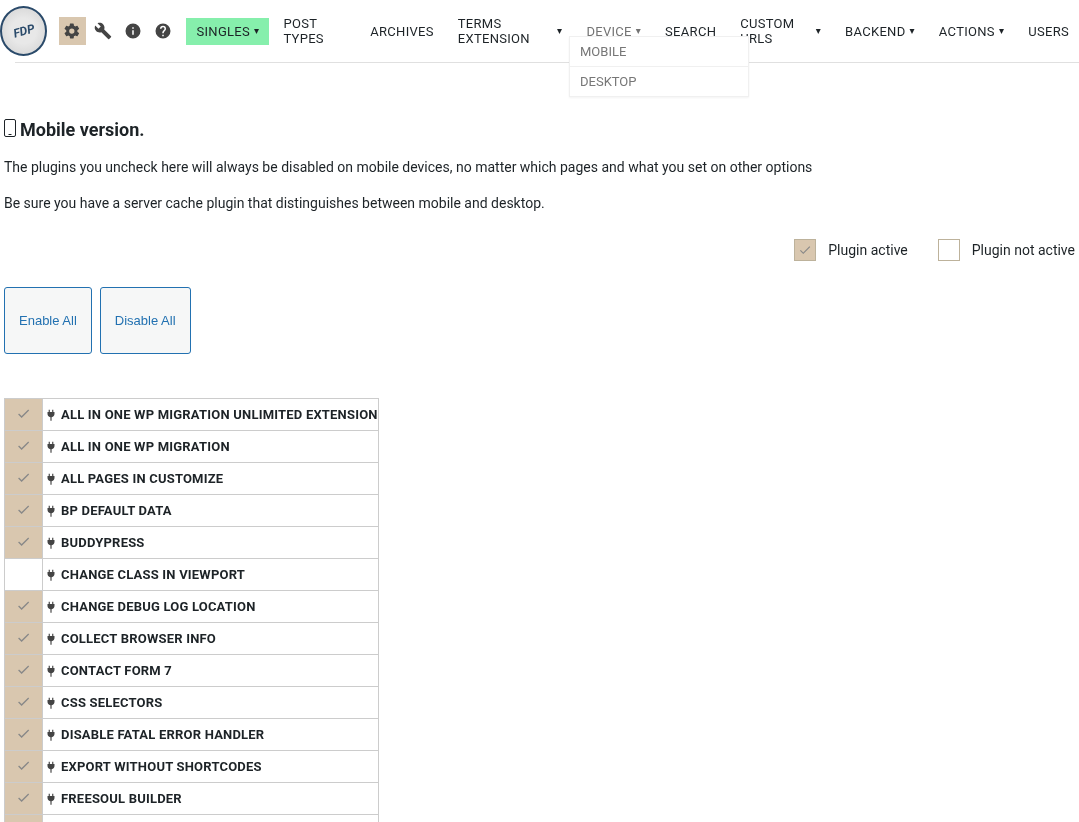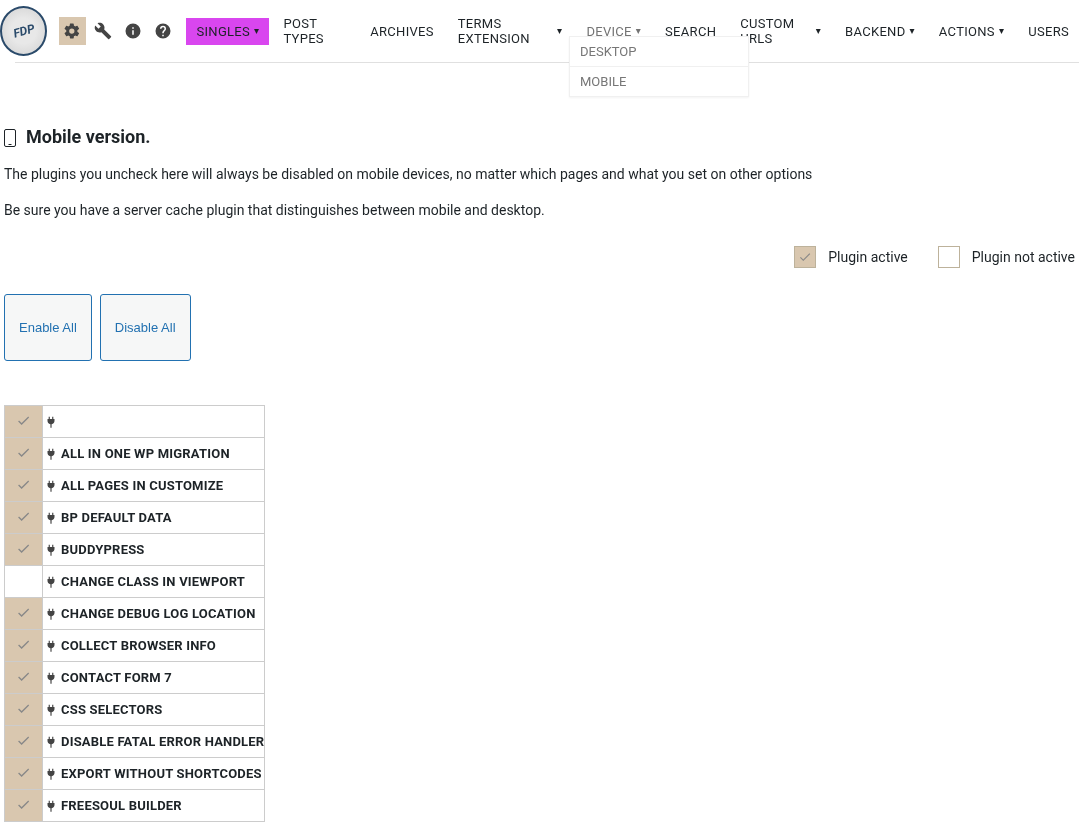--- a/index.html
+++ b/index.html
@@ -63,21 +63,21 @@
     font-size: 13px;
     font-weight: 400;
     color: #1d2327;
     cursor: pointer;
     letter-spacing: 0.3px;
     display: flex;
     align-items: center;
     gap: 4px;
   }
   .nav-item.highlighted {
-    background: #d946ef;
+    background: #86efac;
   }
   .nav-item.device-active {
     color: #737373;
   }
   .caret {
     font-size: 10px;
     line-height: 1;
   }
   .dropdown {
     position: absolute;
@@ -102,24 +102,23 @@
     border-top: 1px solid #e0e0e0;
     margin: 0 0 0 15px;
   }
   .content {
     padding: 56px 4px 0 4px;
   }
   h2.page-title {
     font-size: 18px;
     font-weight: 700;
     display: flex;
-    align-items: flex-end;
-    gap: 10px;
+    align-items: flex-start;
+    gap: 4px;
     margin-bottom: 18px;
-    margin-top: 7px;
   }
   .mobile-icon {
     width: 12px;
     height: 18px;
     border: 1.5px solid #1d2327;
     border-radius: 2px;
     position: relative;
     display:inline-block;
   }
   .mobile-icon::after{
@@ -266,22 +265,22 @@
     <div class="nav-item">
       <span>ACTIONS</span>
       <span class="caret">▾</span>
     </div>
     <div class="nav-item">
         <span>USERS</span>
       </div>
   </div>
 
   <div class="dropdown">
+    <div class="dropdown-item">MOBILE</div>
     <div class="dropdown-item">DESKTOP</div>
-    <div class="dropdown-item">MOBILE</div>
   </div>
 </div>
 
 <hr class="hr">
 
 <div class="content">
   <h2 class="page-title">
     <span class="mobile-icon"></span>
     <span>Mobile version.</span>
   </h2>
@@ -310,21 +309,21 @@
   </div>
 
   <table class="plugins">
     <tbody id="plugins-body">
         <tr>
           <td class="check-cell"><svg viewBox="0 0 24 24">
               <path d="M9 16.17 4.83 12l-1.42 1.41L9 19 21 7l-1.41-1.41z"></path>
             </svg></td>
           <td class="name-cell"><span class="plug-icon"><svg viewBox="0 0 24 24">
                 <path d="M16 7V3h-2v4h-4V3H8v4H6v3a6 6 0 0 0 5 5.91V22h2v-6.09A6 6 0 0 0 18 10V7z"></path>
-              </svg></span></td>
+              </svg></span><span>ALL IN ONE WP MIGRATION UNLIMITED EXTENSION</span></td>
         </tr>
         <tr>
           <td class="check-cell"><svg viewBox="0 0 24 24">
               <path d="M9 16.17 4.83 12l-1.42 1.41L9 19 21 7l-1.41-1.41z"></path>
             </svg></td>
           <td class="name-cell"><span class="plug-icon"><svg viewBox="0 0 24 24">
                 <path d="M16 7V3h-2v4h-4V3H8v4H6v3a6 6 0 0 0 5 5.91V22h2v-6.09A6 6 0 0 0 18 10V7z"></path>
               </svg></span><span>ALL IN ONE WP MIGRATION</span></td>
         </tr>
         <tr>

